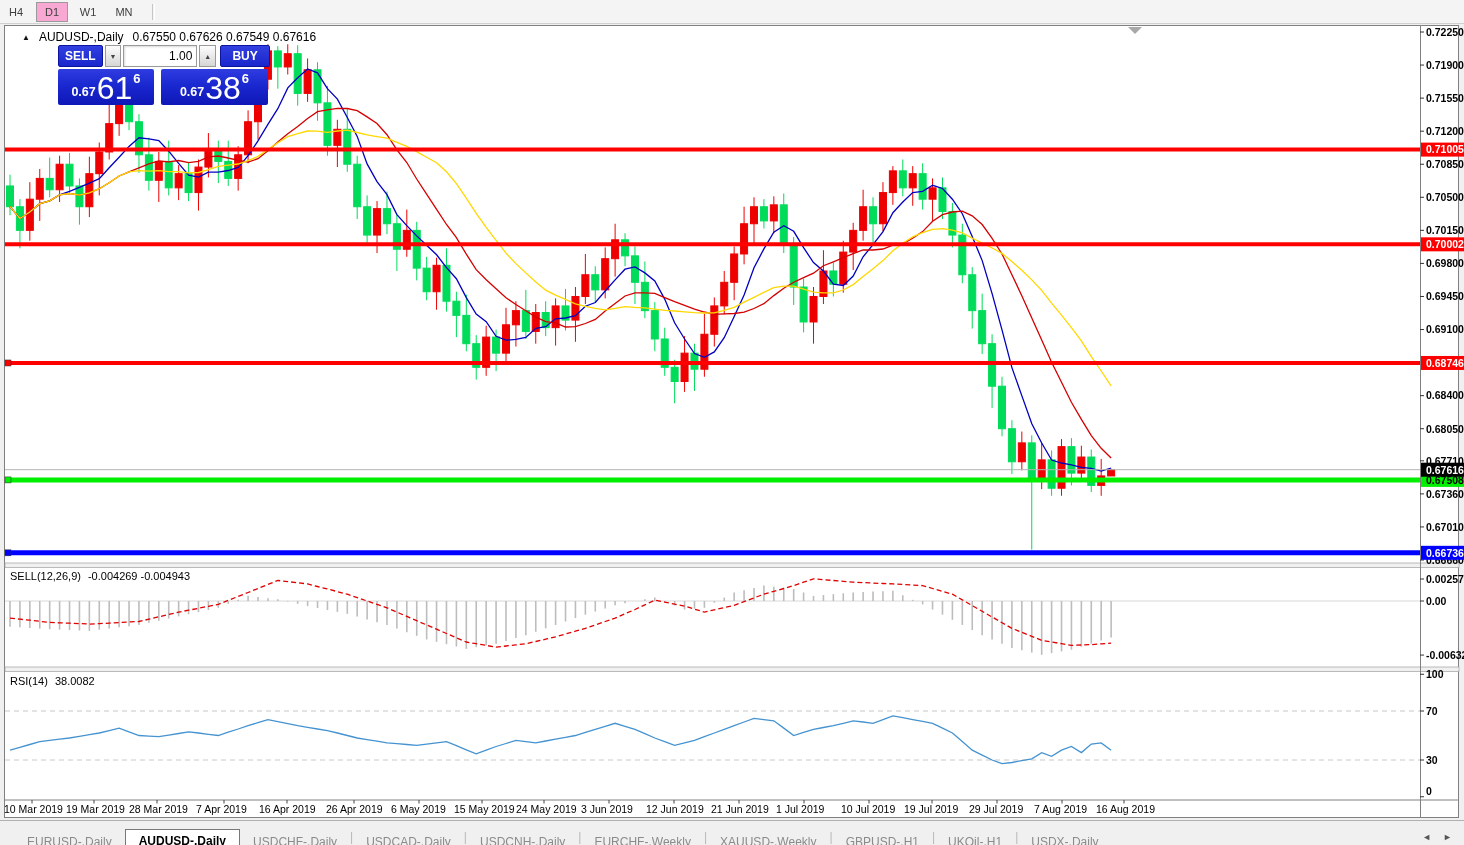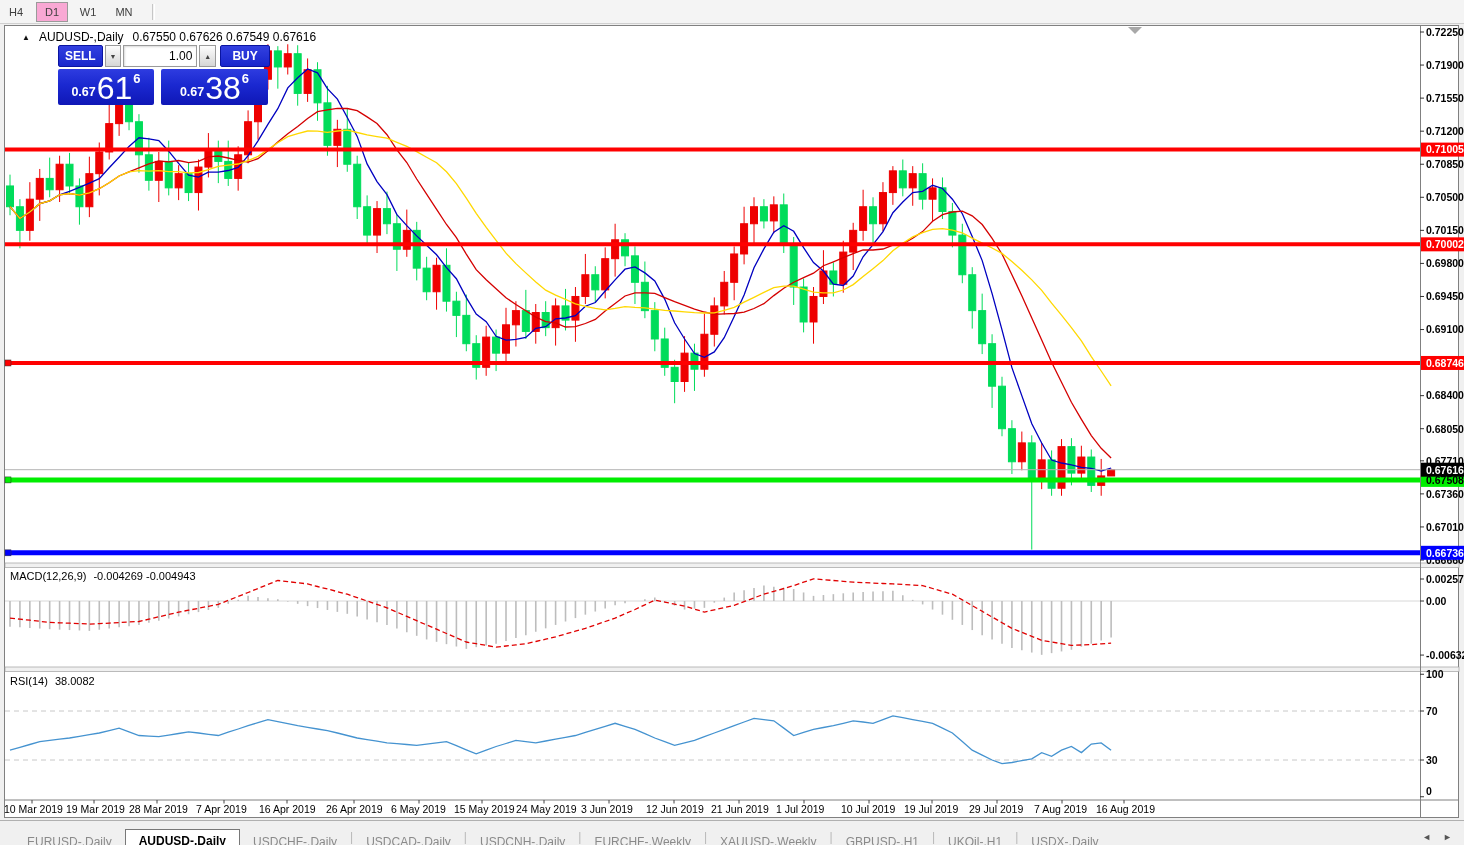--- a/index.html
+++ b/index.html
@@ -565,21 +565,21 @@
       </div>
       <div class="price-panel pp-buy">
         <span class="pp-prefix">0.67</span>
         <span class="pp-big">38</span>
         <span class="pp-sup">6</span>
       </div>
     </div>
   </div>
 
   <div class="pane-label" id="macd-label">
-    <span>MACD(12,26,9)</span>
+    <span>SELL(12,26,9)</span>
     <span>-0.004269 -0.004943</span>
   </div>
   <div class="pane-label" id="rsi-label">
     <span>RSI(14)</span>
     <span>38.0082</span>
   </div>
 
   <div id="tabbar">
       <button class="tab">EURUSD-,Daily</button>
       <button class="tab active">AUDUSD-,Daily</button>

